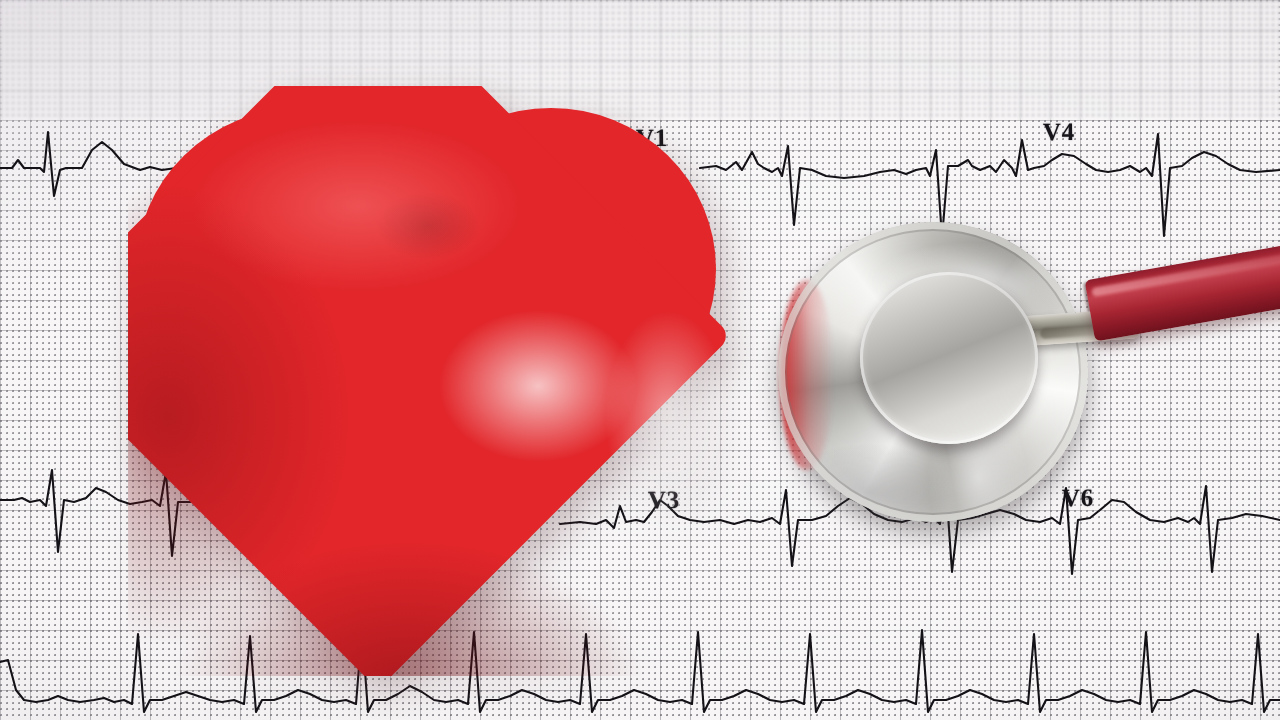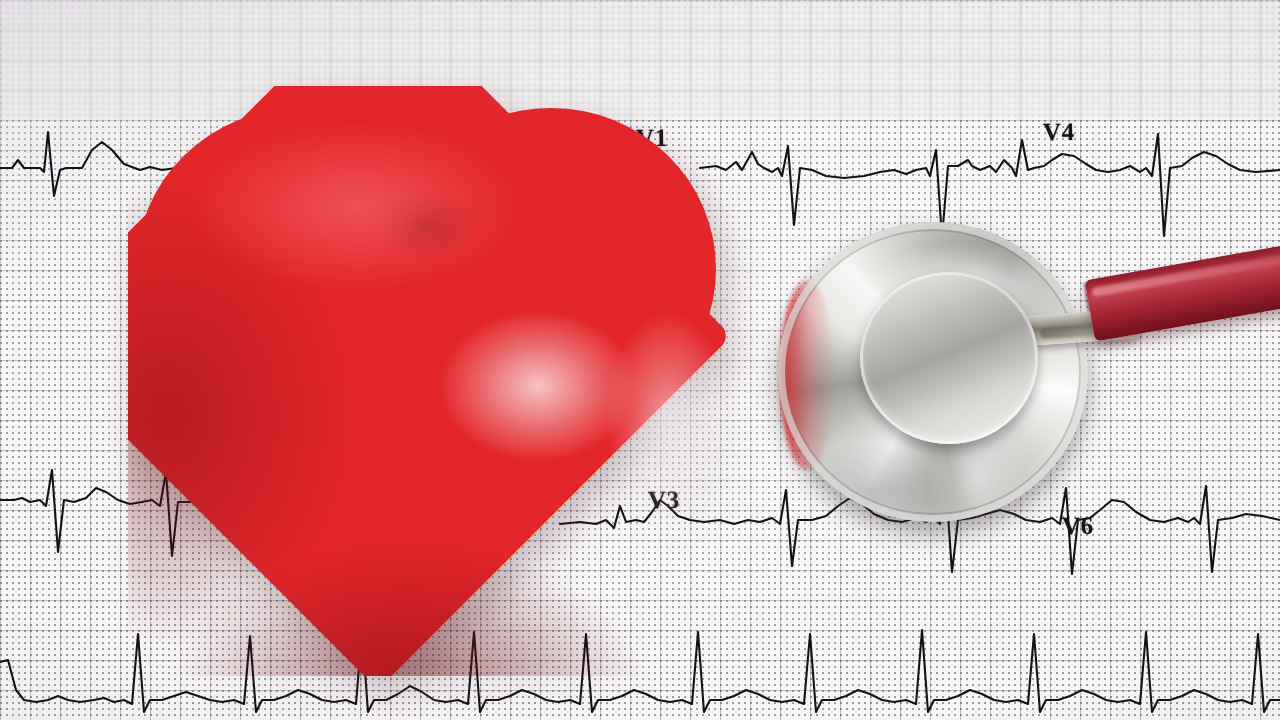--- a/index.html
+++ b/index.html
@@ -231,21 +231,21 @@
       L922,630 L928,712 L934,700 L946,700 L958,696 L970,690 L982,694 L994,700 L1006,702
       L1018,700 L1028,704 L1034,634 L1040,712 L1046,700 L1058,700 L1070,696 L1082,690
       L1094,694 L1106,700 L1118,702 L1130,700 L1140,704 L1146,632 L1152,712 L1158,700
       L1170,700 L1182,696 L1194,690 L1206,694 L1218,700 L1230,702 L1242,700 L1252,704
       L1258,634 L1264,712 L1270,700 L1280,700"></path>
   </svg>
 
   <div class="lead-label" style="left:636px;top:124px">V1</div>
   <div class="lead-label" style="left:1043px;top:118px">V4</div>
   <div class="lead-label" style="left:648px;top:486px">V3</div>
-  <div class="lead-label" style="left:1062px;top:512px">V6</div>
+  <div class="lead-label" style="left:1062px;top:484px">V6</div>
 
   <div id="blur-top"></div>
   <div id="blur-bottomleft"></div>
 
   <div id="heart-wrap">
     <div id="heart-clip">
       <div class="hl" id="lobe-l"></div>
       <div class="hl" id="lobe-r"></div>
       <div id="hbody"></div>
       <div id="heart-shade"></div>

